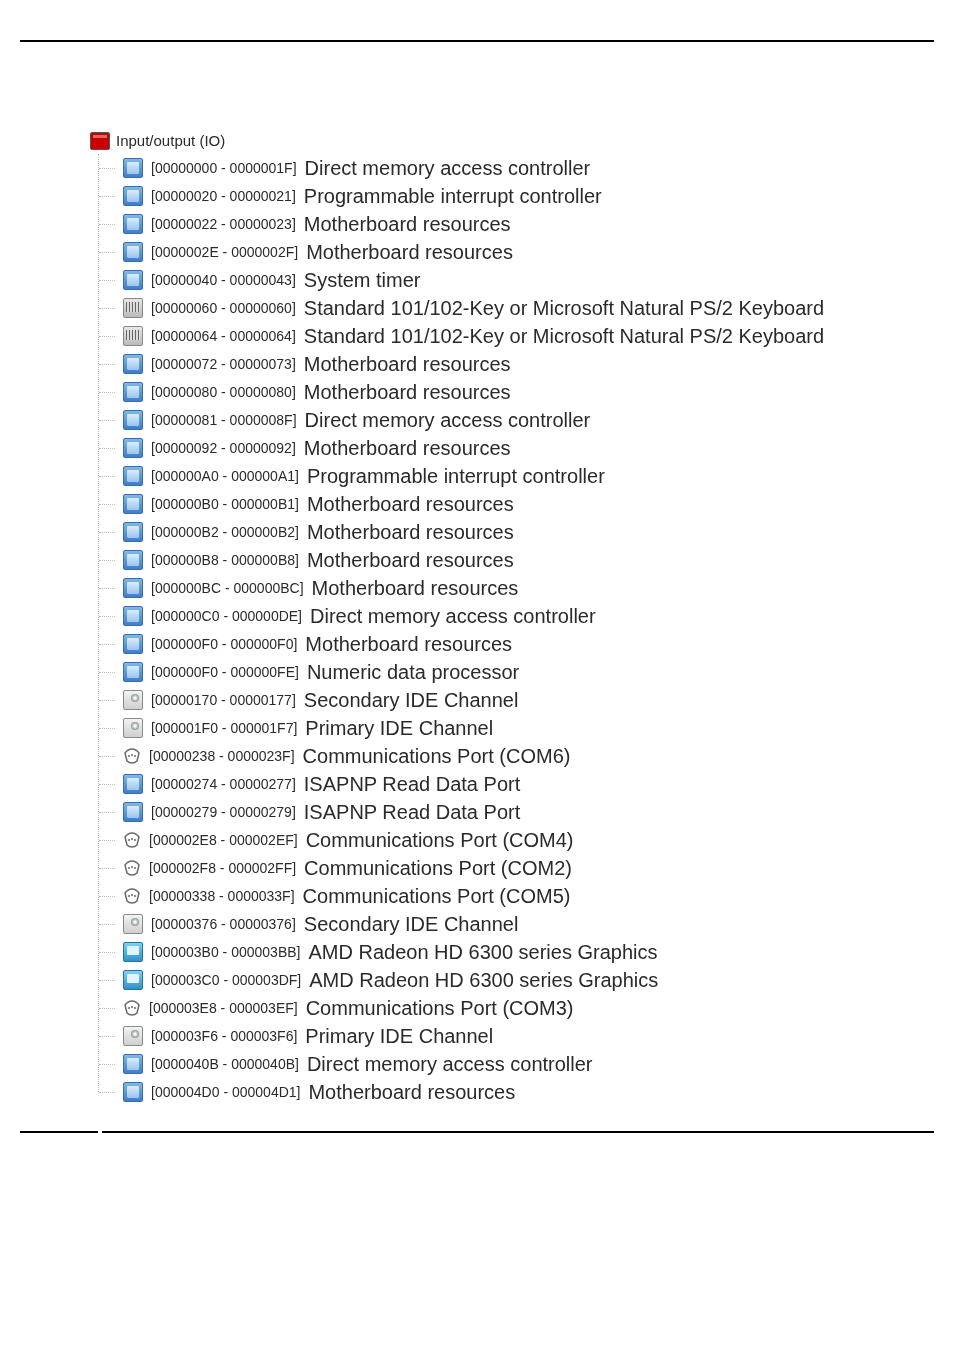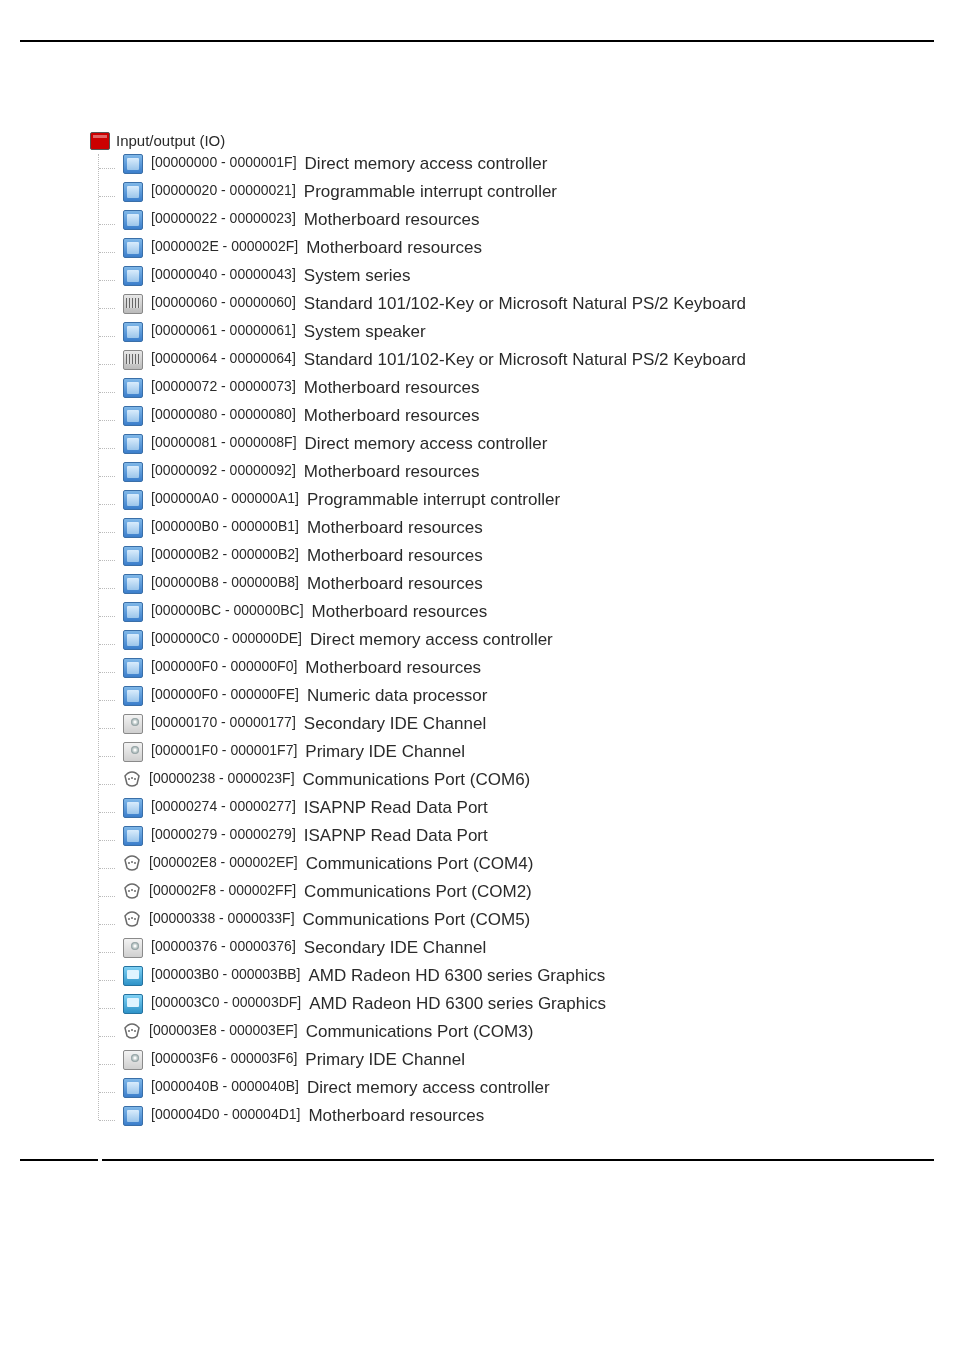--- a/index.html
+++ b/index.html
@@ -2,26 +2,26 @@
 <html><head>
 <meta charset="utf-8">
 <style>
 html,body{margin:0;padding:0;font-family:Tahoma,Arial,sans-serif;font-size:14px;color:#2a2a2a;background:#fff}
 .page{border-top:2px solid #000;margin:40px 20px 0 20px;padding:90px 0 0 70px}
 .root-row{display:flex;align-items:flex-start;height:22px}
 .root-icon{width:18px;height:16px;background:#cc0000;border:1px solid #555;border-radius:2px;margin-right:6px;position:relative}
 .root-icon::before{content:"";position:absolute;top:2px;left:2px;right:2px;height:3px;background:#fff;opacity:.4}
 .root-label{font-size:15px}
 .children{margin-left:8px;border-left:1px dotted #bbb;padding-left:0}
-.child-row{display:flex;align-items:flex-start;height:28px;position:relative;padding-left:24px}
+.child-row{display:flex;align-items:center;height:28px;position:relative;padding-left:24px}
 .child-row::before{content:"";position:absolute;left:0;top:14px;width:16px;border-top:1px dotted #bbb}
 .child-row.last::after{content:"";position:absolute;left:-1px;top:15px;bottom:-2000px;width:4px;background:#fff}
 .ico{width:18px;height:18px;margin-right:8px;flex:0 0 18px}
 .range{font-size:14px}
-.label{font-size:17px;margin-left:8px}
+.label{font-size:20px;margin-left:8px}
 
 .ico-chip{background:linear-gradient(180deg,#7fb7e8,#3b7ecb);border:1px solid #3a6fa8;border-radius:2px;position:relative}
 .ico-chip::after{content:"";position:absolute;inset:3px;background:linear-gradient(180deg,#d9ecfc,#9bc5ea);border-radius:1px}
 
 .ico-kbd{background:linear-gradient(180deg,#e7e7e7,#bababa);border:1px solid #888;border-radius:2px;position:relative}
 .ico-kbd::after{content:"";position:absolute;top:3px;left:2px;right:2px;bottom:5px;background:repeating-linear-gradient(90deg,#666 0 1px,#ddd 1px 3px)}
 
 .ico-drive{background:linear-gradient(180deg,#f3f3f3,#cfcfcf);border:1px solid #8a8a8a;border-radius:2px;position:relative}
 .ico-drive::after{content:"";position:absolute;left:7px;top:3px;width:8px;height:8px;border-radius:50%;background:radial-gradient(circle,#fff 10%,#9aa 60%,#667 100%)}
 
@@ -57,33 +57,28 @@
         <span class="label">Motherboard resources</span>
       </div>
       <div class="child-row">
         <div class="ico ico-chip"></div>
         <span class="range">[0000002E - 0000002F]</span>
         <span class="label">Motherboard resources</span>
       </div>
       <div class="child-row">
         <div class="ico ico-chip"></div>
         <span class="range">[00000040 - 00000043]</span>
-        <span class="label">System series</span>
+        <span class="label">System timer</span>
       </div>
       <div class="child-row">
         <div class="ico ico-kbd"></div>
         <span class="range">[00000060 - 00000060]</span>
         <span class="label">Standard 101/102-Key or Microsoft Natural PS/2 Keyboard</span>
       </div>
       <div class="child-row">
-        <div class="ico ico-chip"></div>
-        <span class="range">[00000061 - 00000061]</span>
-        <span class="label">System speaker</span>
-      </div>
-      <div class="child-row">
         <div class="ico ico-kbd"></div>
         <span class="range">[00000064 - 00000064]</span>
         <span class="label">Standard 101/102-Key or Microsoft Natural PS/2 Keyboard</span>
       </div>
       <div class="child-row">
         <div class="ico ico-chip"></div>
         <span class="range">[00000072 - 00000073]</span>
         <span class="label">Motherboard resources</span>
       </div>
       <div class="child-row">

